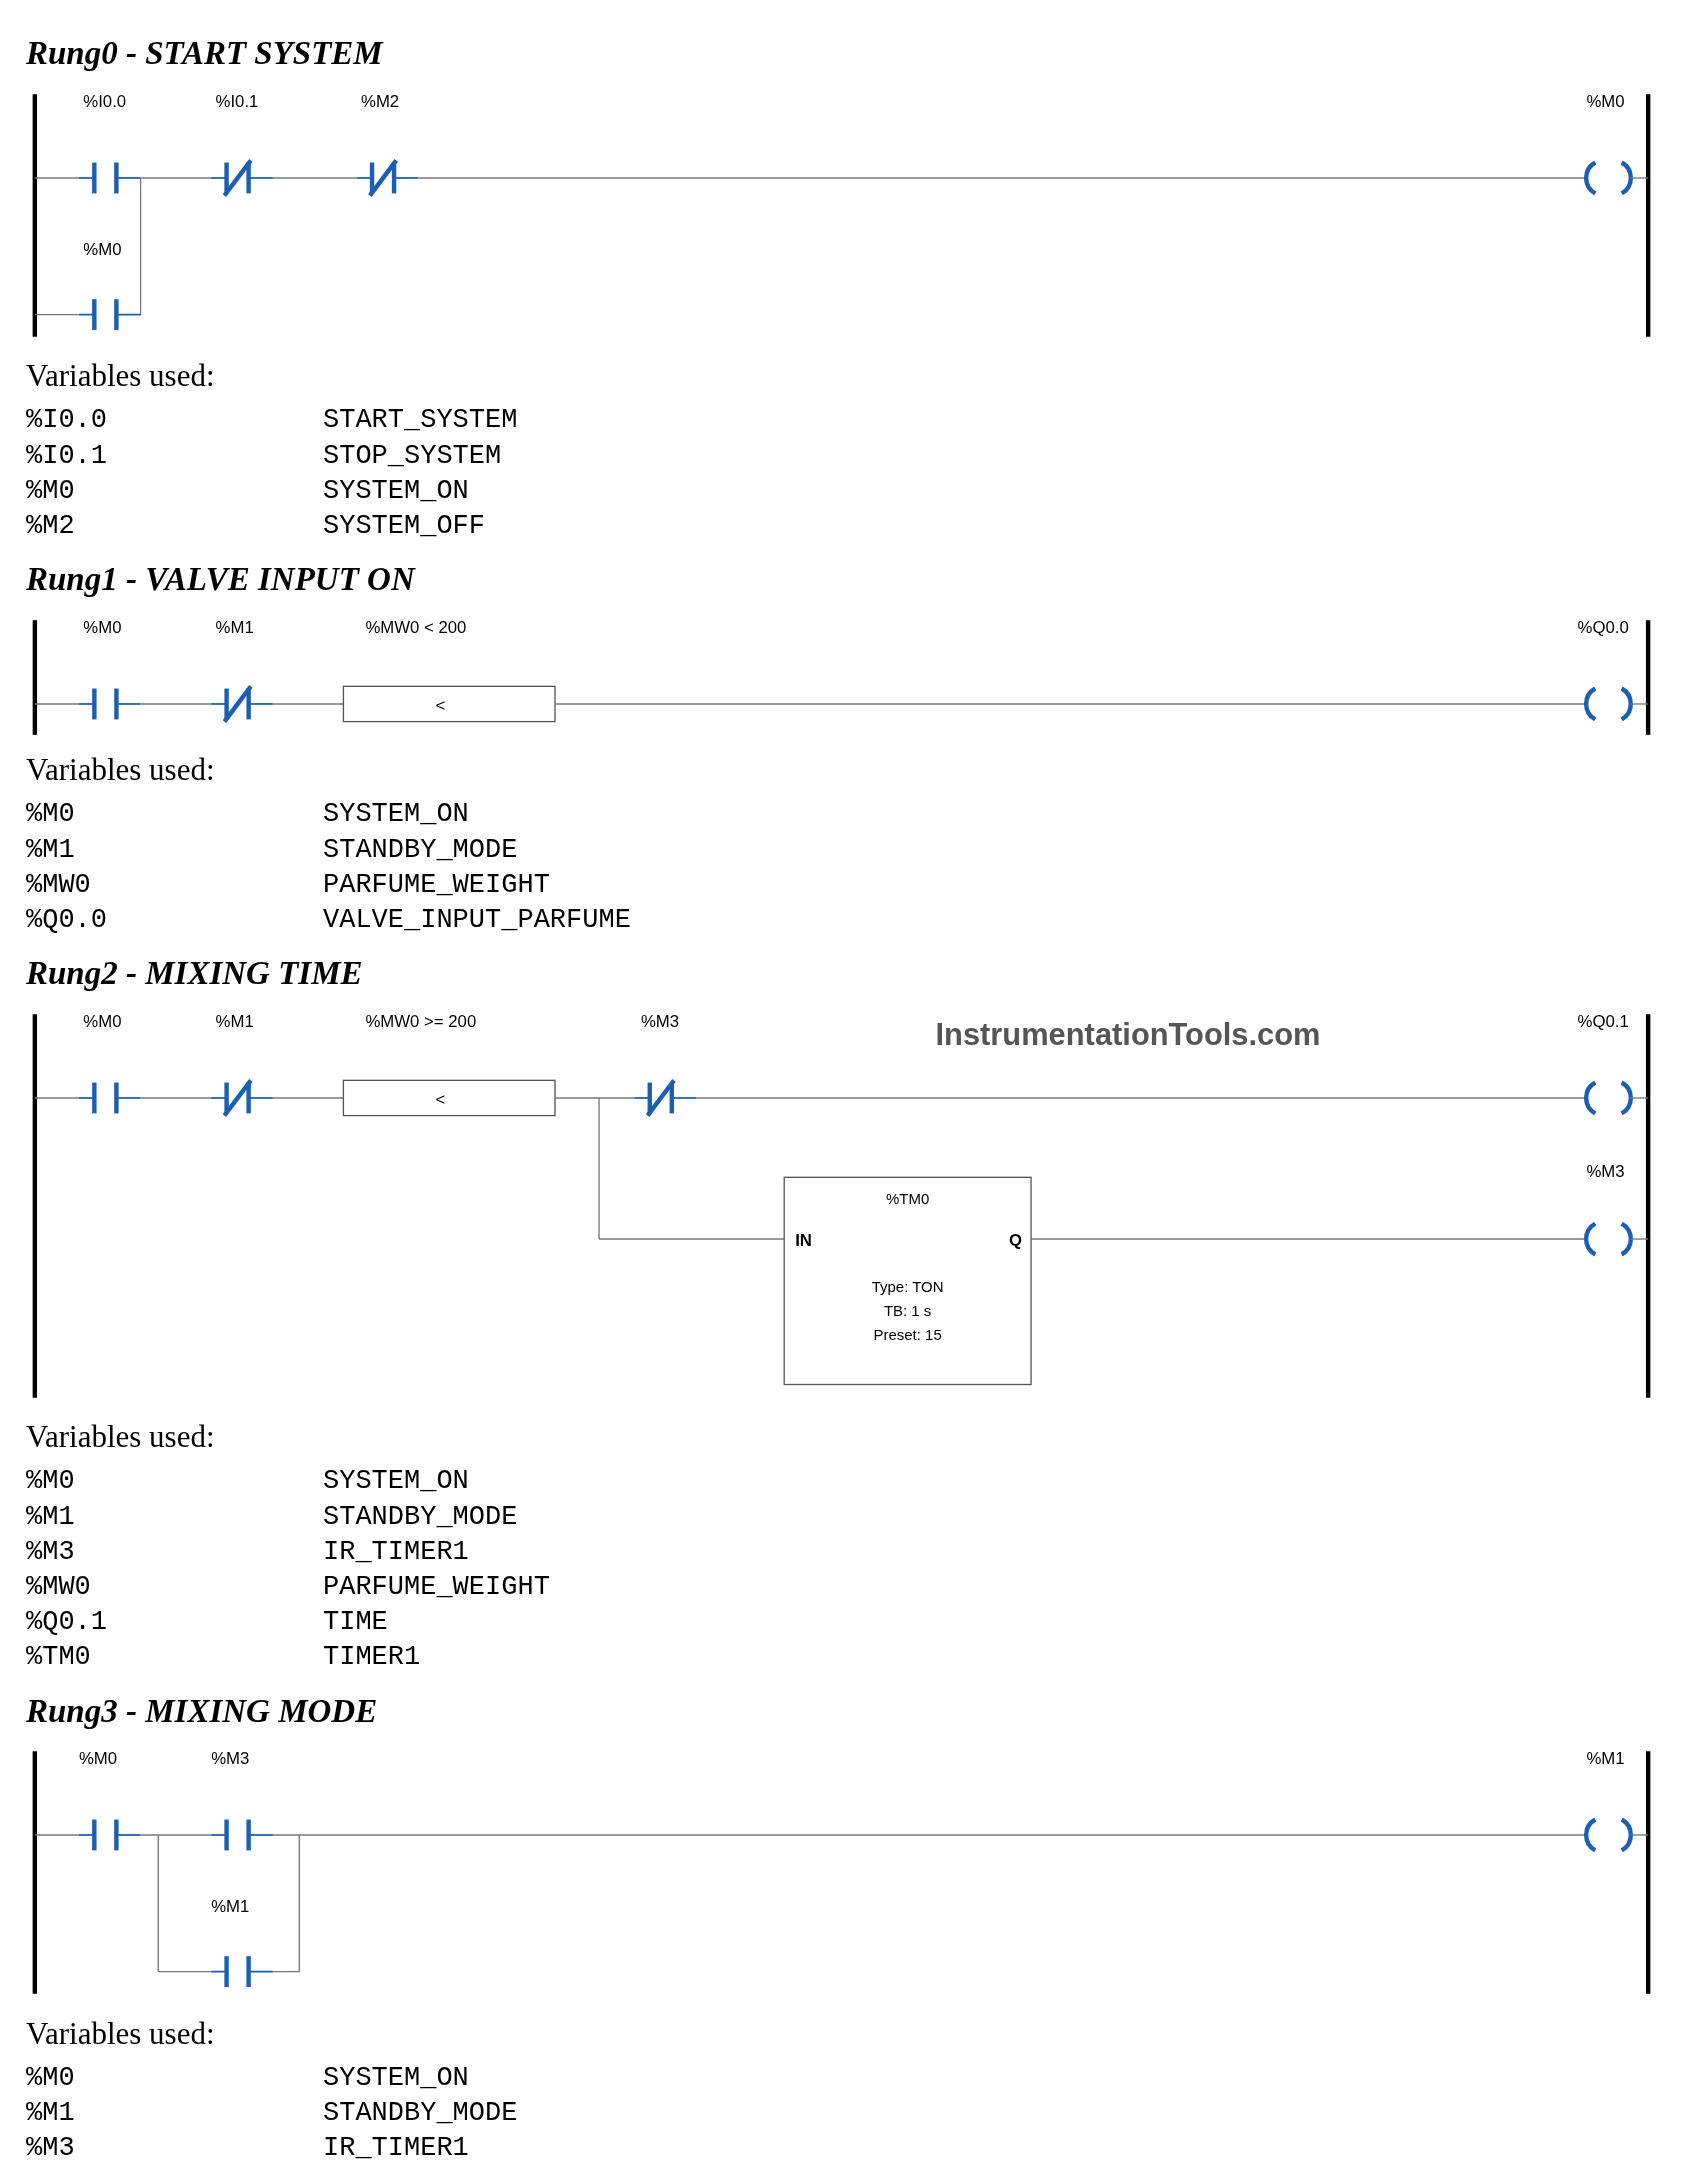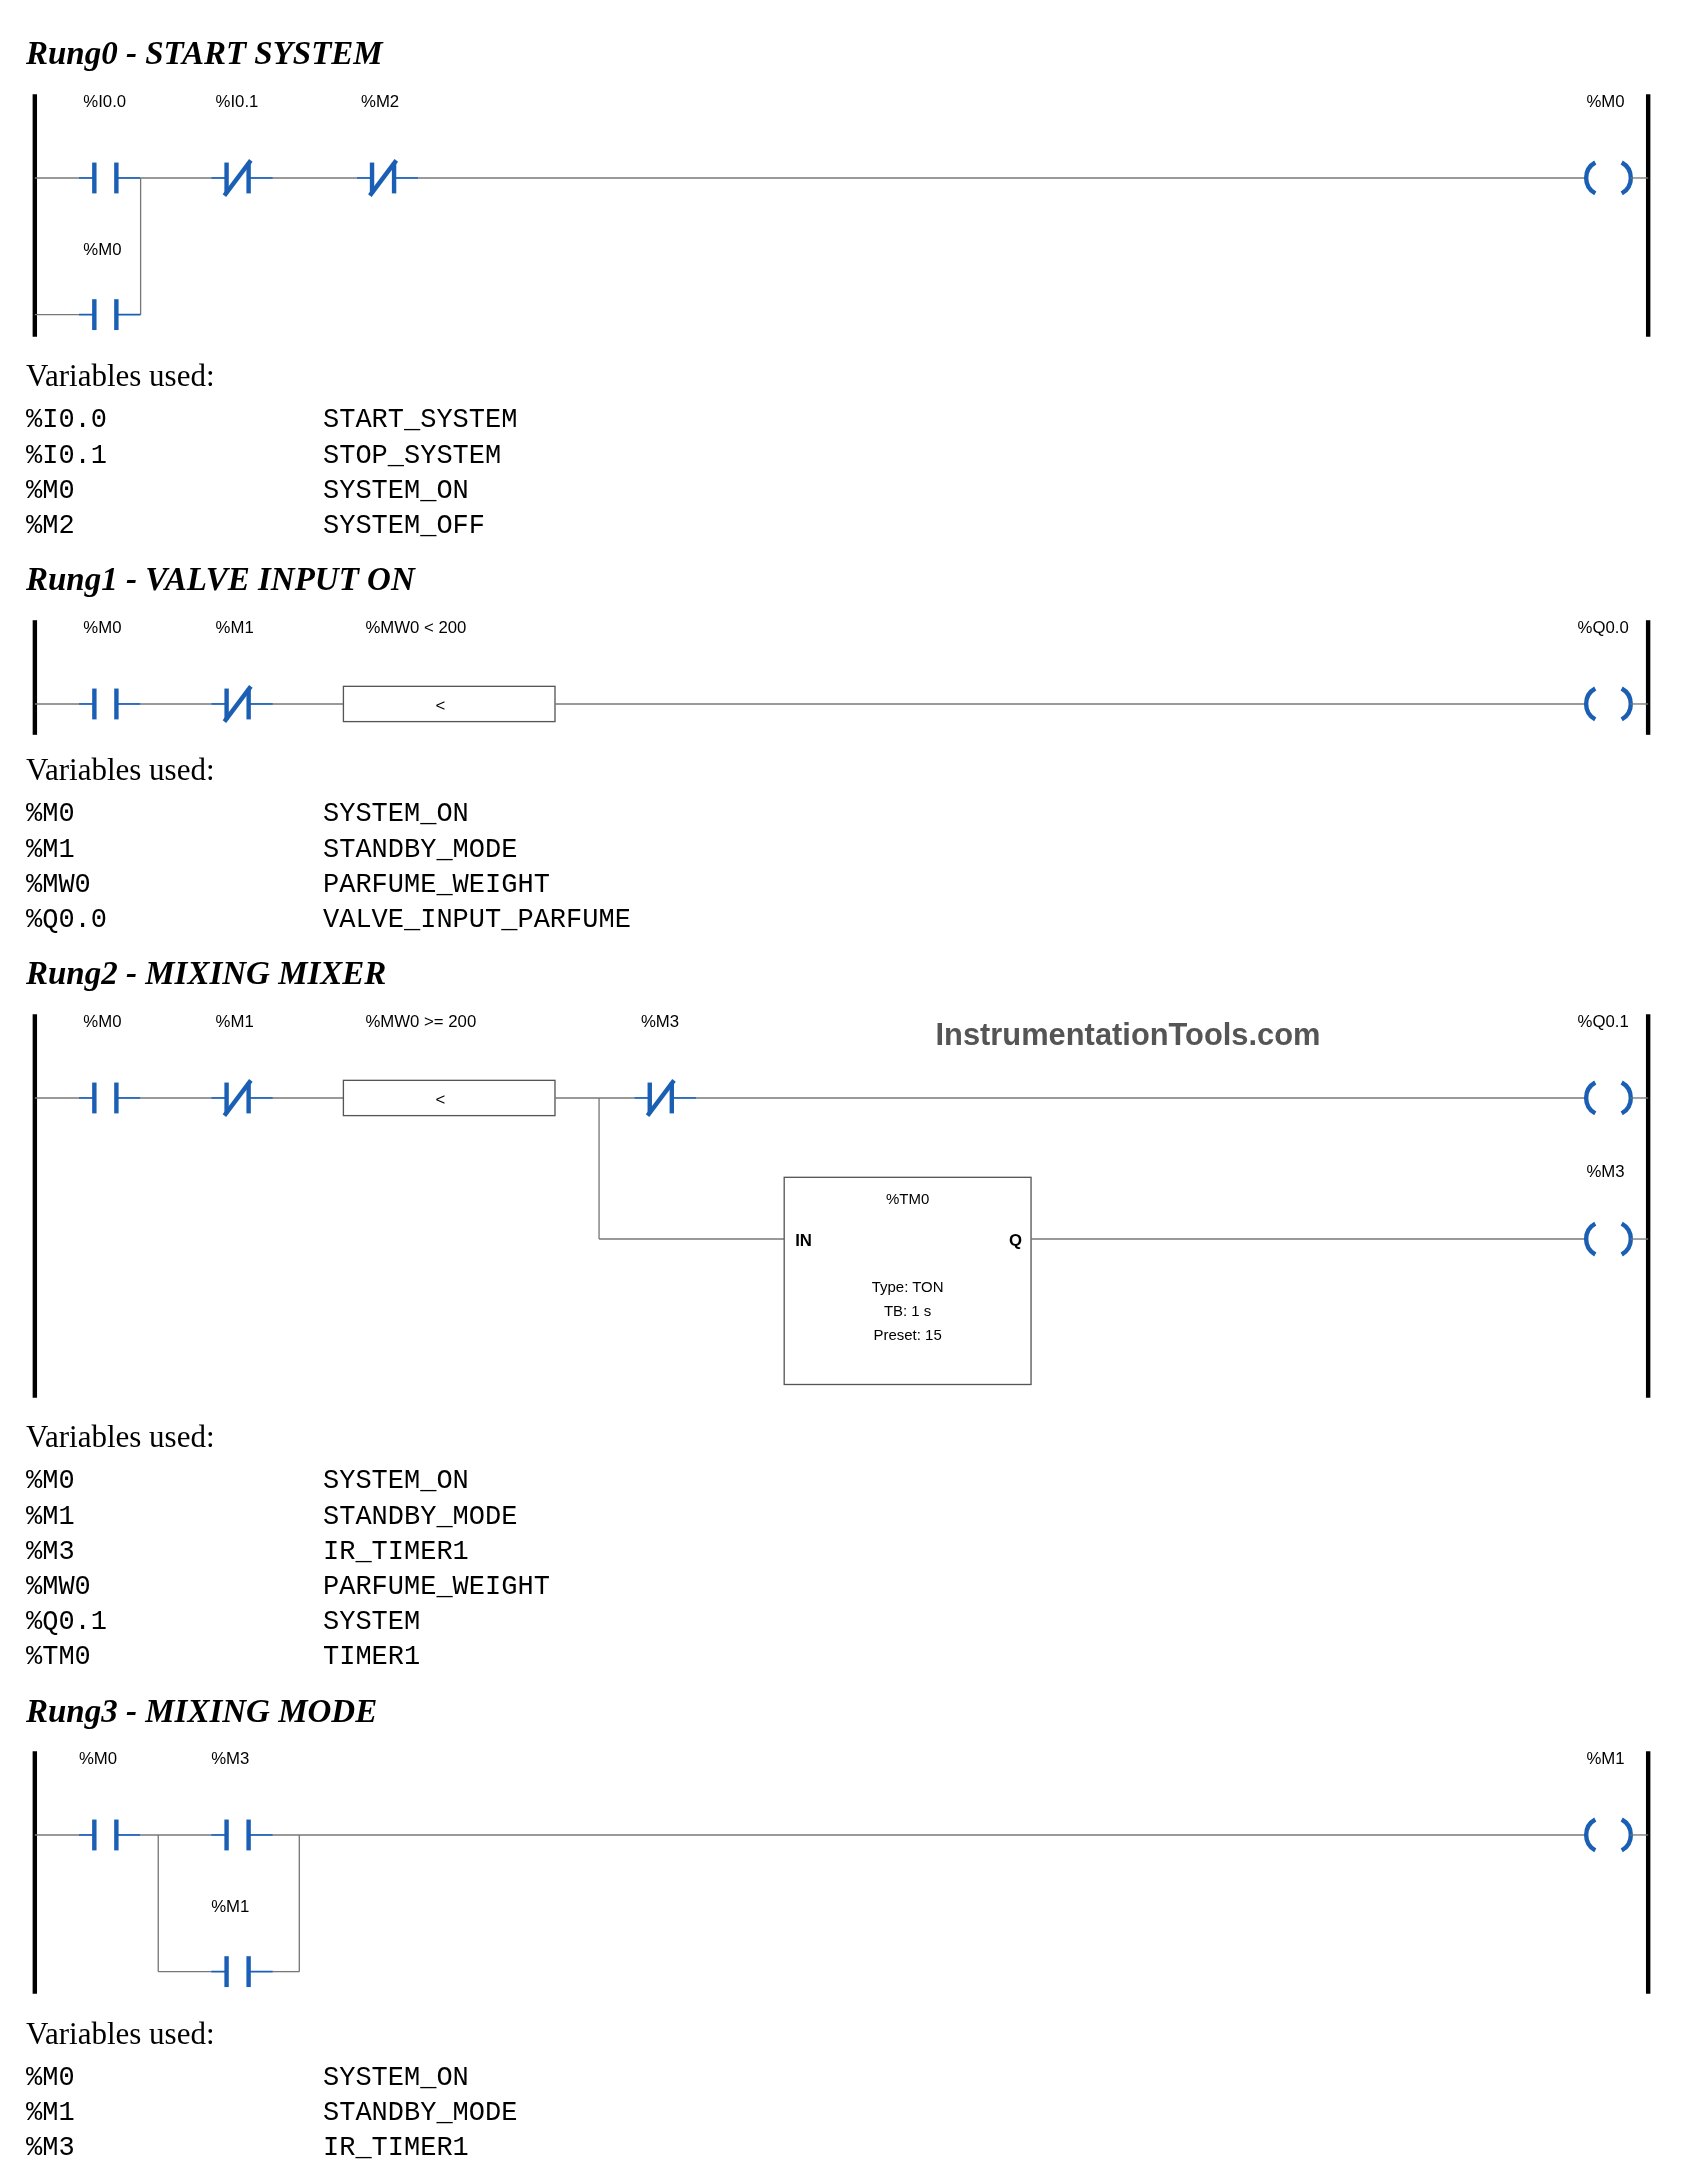--- a/index.html
+++ b/index.html
@@ -196,21 +196,21 @@
         <td>%MW0</td>
         <td>PARFUME_WEIGHT</td>
       </tr>
   <tr>
         <td>%Q0.0</td>
         <td>VALVE_INPUT_PARFUME</td>
       </tr>
 </tbody>
   </table>
 
-<div class="rung-title">Rung2 - MIXING MIXER</div>
+<div class="rung-title">Rung2 - MIXING TIME</div>
 <svg class="rung" viewBox="0 0 3700 920" style="font-size:52px">
   <line class="rail" x1="20" y1="30" x2="20" y2="900"></line>
   <line class="rail" x1="3680" y1="30" x2="3680" y2="900"></line>
   <line class="wire" x1="20" y1="220" x2="120" y2="220"></line>
 
   <text class="lbl" x="130" y="60">%M0</text>
   <line class="wire-blue" x1="120" y1="220" x2="155" y2="220"></line>
   <line class="contact" x1="155" y1="185" x2="155" y2="255"></line>
   <line class="contact" x1="205" y1="185" x2="205" y2="255"></line>
   <line class="wire-blue" x1="205" y1="220" x2="260" y2="220"></line>
@@ -275,21 +275,21 @@
   <tr>
         <td>%M3</td>
         <td>IR_TIMER1</td>
       </tr>
   <tr>
         <td>%MW0</td>
         <td>PARFUME_WEIGHT</td>
       </tr>
   <tr>
         <td>%Q0.1</td>
-        <td>SYSTEM</td>
+        <td>TIME</td>
       </tr>
   <tr>
         <td>%TM0</td>
         <td>TIMER1</td>
       </tr>
 </tbody>
   </table>
 
 <div class="rung-title">Rung3 - MIXING MODE</div>
 <svg class="rung" viewBox="0 0 3700 600" style="font-size:52px">

